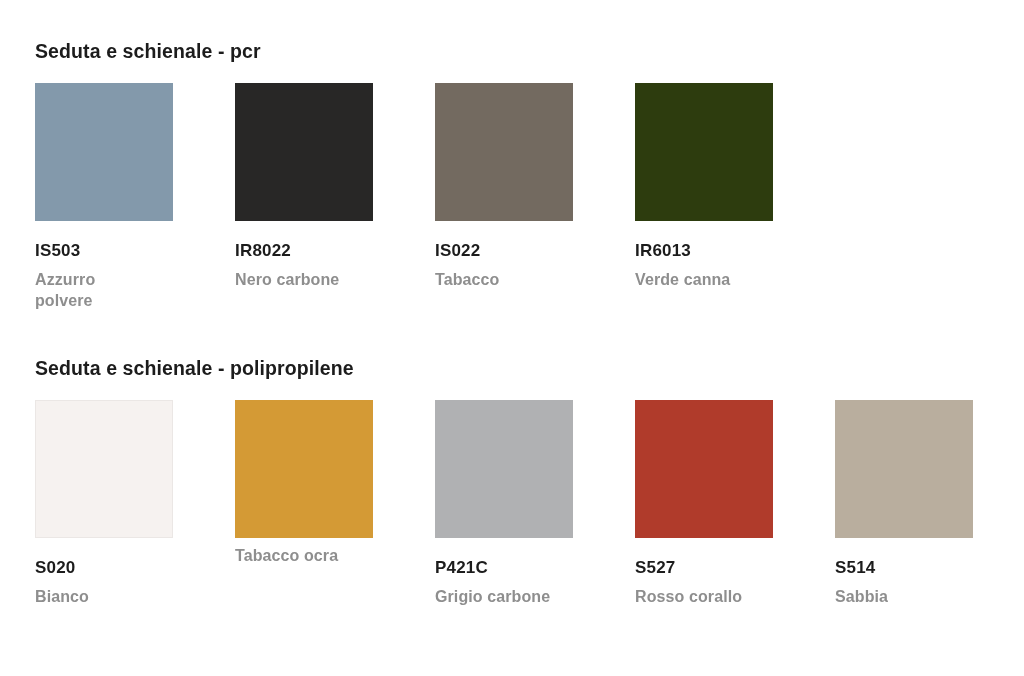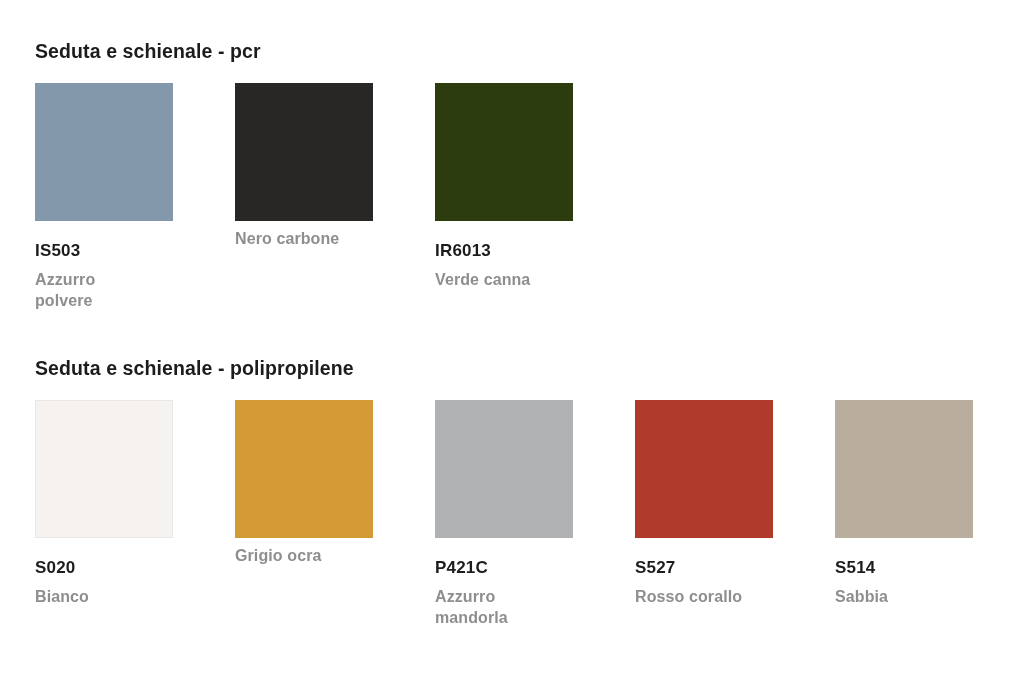--- a/index.html
+++ b/index.html
@@ -89,23 +89,29 @@
     <div class="swatch-row">
 
       <div class="swatch-cell">
         <div class="swatch-chip" style="background-color: rgb(131, 153, 171);"></div>
         <div class="swatch-code">IS503</div>
         <div class="swatch-name">Azzurro polvere</div>
       </div>
 
       <div class="swatch-cell">
         <div class="swatch-chip" style="background-color: rgb(40, 39, 38);"></div>
+        <div class="swatch-code">IR8022</div>
         <div class="swatch-name">Nero carbone</div>
       </div>
 
+      <div class="swatch-cell">
+        <div class="swatch-chip" style="background-color: rgb(115, 106, 96);"></div>
+        <div class="swatch-code">IS022</div>
+        <div class="swatch-name">Tabacco</div>
+      </div>
 
       <div class="swatch-cell">
         <div class="swatch-chip" style="background-color: rgb(45, 60, 14);"></div>
         <div class="swatch-code">IR6013</div>
         <div class="swatch-name">Verde canna</div>
       </div>
 
     </div>
   </section>
 
@@ -114,27 +120,27 @@
     <div class="swatch-row">
 
       <div class="swatch-cell">
         <div class="swatch-chip light-edge" style="background-color: rgb(246, 242, 240);"></div>
         <div class="swatch-code">S020</div>
         <div class="swatch-name">Bianco</div>
       </div>
 
       <div class="swatch-cell">
         <div class="swatch-chip" style="background-color: rgb(212, 154, 53);"></div>
-        <div class="swatch-name">Grigio ocra</div>
+        <div class="swatch-name">Tabacco ocra</div>
       </div>
 
       <div class="swatch-cell">
         <div class="swatch-chip" style="background-color: rgb(176, 177, 179);"></div>
         <div class="swatch-code">P421C</div>
-        <div class="swatch-name">Azzurro mandorla</div>
+        <div class="swatch-name">Grigio carbone</div>
       </div>
 
       <div class="swatch-cell">
         <div class="swatch-chip" style="background-color: rgb(176, 59, 43);"></div>
         <div class="swatch-code">S527</div>
         <div class="swatch-name">Rosso corallo</div>
       </div>
 
       <div class="swatch-cell">
         <div class="swatch-chip" style="background-color: rgb(185, 174, 158);"></div>

